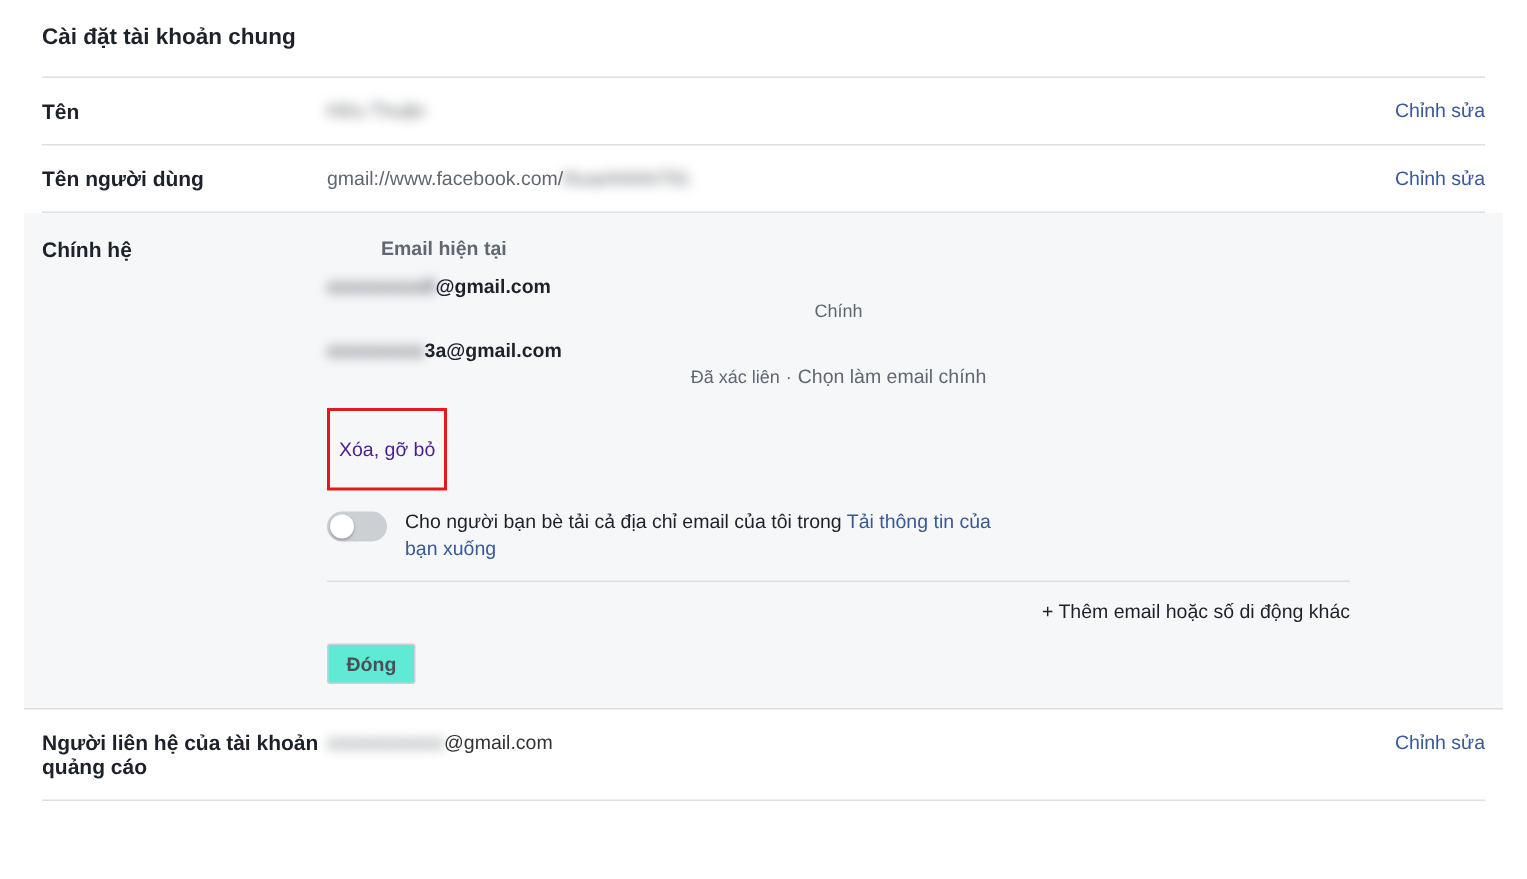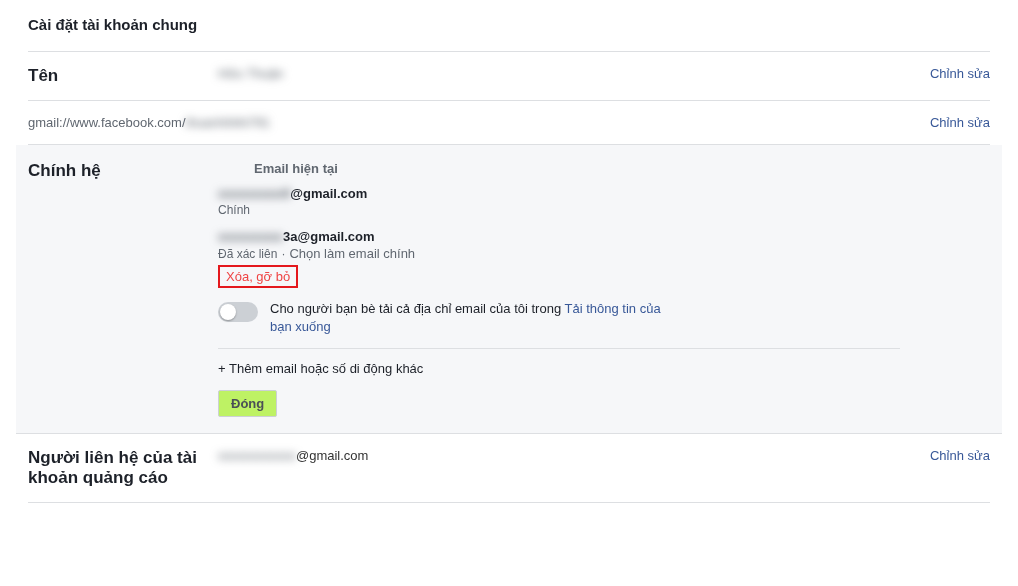--- a/index.html
+++ b/index.html
@@ -27,21 +27,21 @@
 .row.expanded {
   background: #f6f7f9;
   padding: 16px 12px;
   margin: 0 -12px;
 }
 .row .label {
   width: 190px;
   flex-shrink: 0;
   font-weight: bold;
   color: #1d2129;
-  font-size: 17px;
+  font-size: 14px;
 }
 .row .value {
   flex: 1;
   color: #333;
   font-size: 13px;
 }
 .row .action {
   width: 90px;
   flex-shrink: 0;
   text-align: right;
@@ -60,29 +60,29 @@
 }
 .section-heading {
   font-weight: bold;
   color: #606770;
   font-size: 13px;
   margin-bottom: 10px;
   padding-left: 36px;
 }
 .email-block { margin-bottom: 12px; }
 .email-addr { font-weight: bold; color: #1d2129; font-size: 13px; }
-.email-sub { color: #606770; font-size: 12px; margin-top: 2px; }
+.email-sub { color: #606770; font-size: 12px; margin-top: 2px; text-align: center; }
 .email-sub .sep { margin: 0 4px; }
 .remove-link {
   display: inline-block;
-  margin-top: 4px;
-  font-size: 13px;
-  color: #ef4444;
+  margin-top: 14px;
+  font-size: 13px;
+  color: #4c1d95;
   border: 2px solid #e4181d;
-  padding: 2px 6px;
+  padding: 18px 6px;
   cursor: pointer;
 }
 .toggle-row {
   display: flex;
   align-items: flex-start;
   gap: 12px;
   margin-top: 12px;
   padding-bottom: 12px;
   border-bottom: 1px solid #dddfe2;
 }
@@ -108,25 +108,26 @@
   color: #1d2129;
   max-width: 400px;
   line-height: 1.4;
 }
 .toggle-text a { color: #385898; text-decoration: none; cursor: pointer; }
 .add-more {
   margin-top: 12px;
   font-size: 13px;
   color: #1d2129;
   cursor: pointer;
+  text-align: right;
 }
 .close-btn {
   margin-top: 14px;
   display: inline-block;
-  background: #bef264;
+  background: #5eead4;
   border: 1px solid #ccd0d5;
   border-radius: 2px;
   padding: 5px 12px;
   font-size: 13px;
   font-weight: bold;
   color: #4b4f56;
   cursor: pointer;
 }
 .url-prefix { color: #606770; }
 </style>
@@ -141,20 +142,21 @@
     <div class="label">Tên</div>
     <div class="value">
       <span class="blurred">Hữu Thuận</span>
     </div>
     <div class="action">
       <a class="edit-link">Chỉnh sửa</a>
     </div>
   </div>
 
   <div class="row">
+    <div class="label">Tên người dùng</div>
     <div class="value">
       <span class="url-prefix">gmail://www.facebook.com/</span><span class="blurred">thuanhihihi791</span>
     </div>
     <div class="action">
       <a class="edit-link">Chỉnh sửa</a>
     </div>
   </div>
 
   <div class="row expanded">
     <div class="label">Chính hệ</div>

